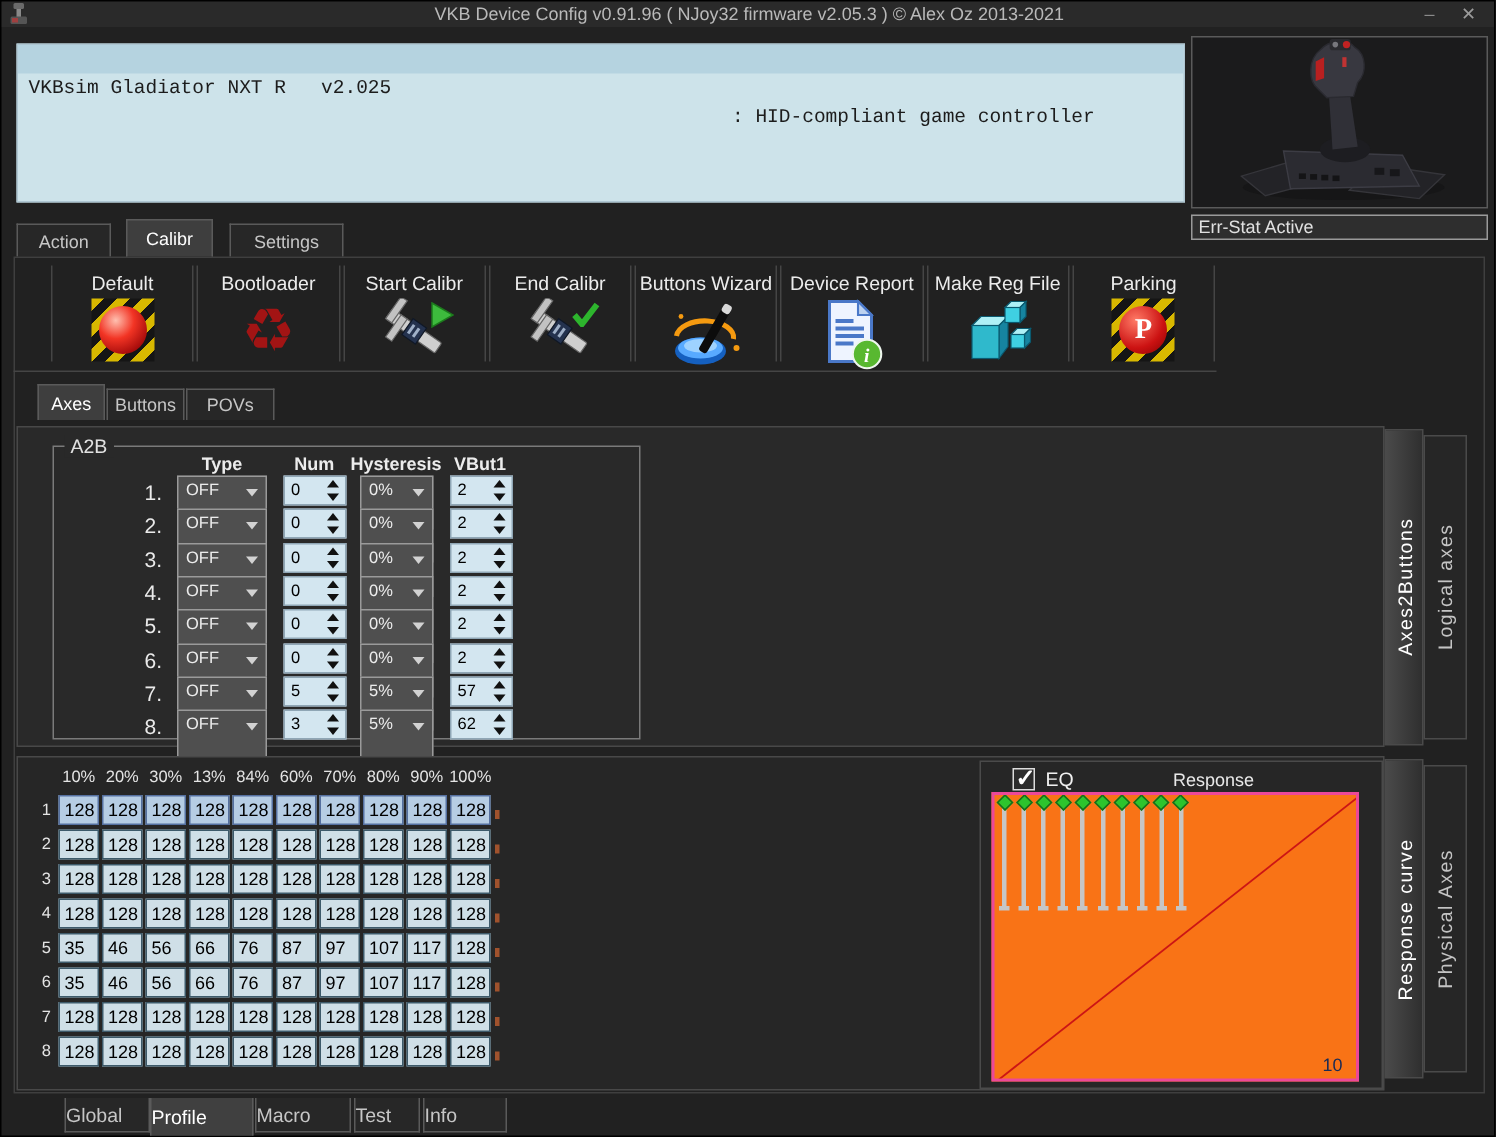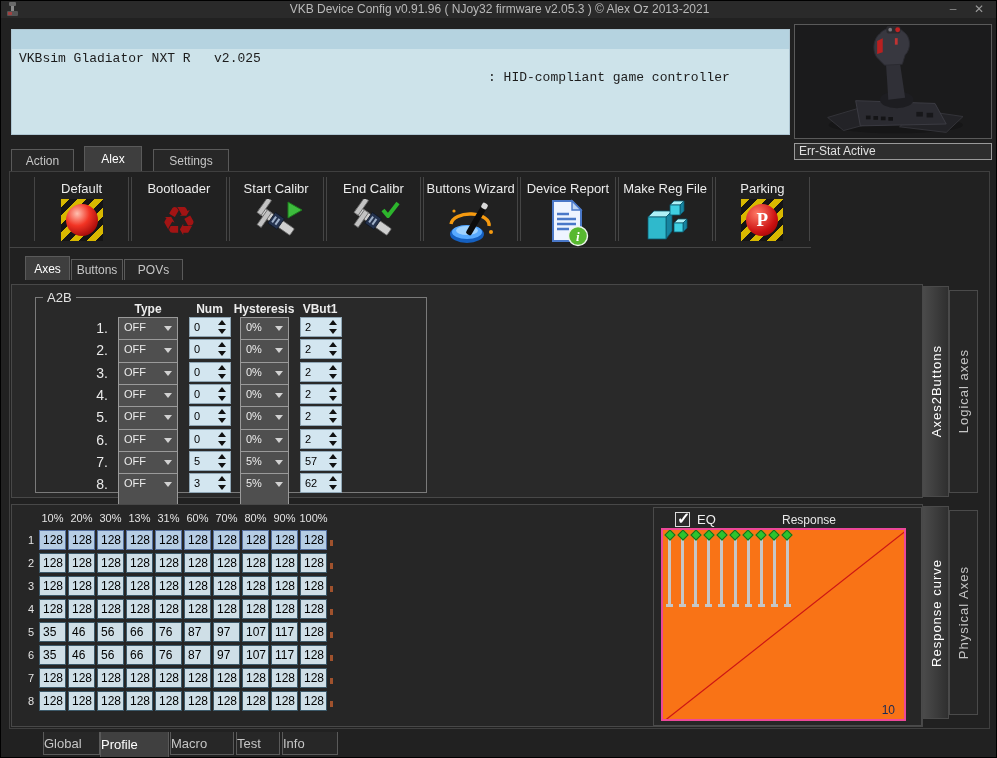--- a/index.html
+++ b/index.html
@@ -164,21 +164,21 @@
       <rect x="97" y="13" width="3" height="7" fill="#c03333"></rect>
     </svg>
   </div>
 
   <div class="errstat">Err-Stat Active</div>
 
   <div class="tab tab-action">
       <span>Action</span>
     </div>
   <div class="tab tab-tools active">
-      <span>Alex</span>
+      <span>Calibr</span>
     </div>
   <div class="tab tab-settings">
       <span>Settings</span>
     </div>
 
   <div class="frame"></div>
 
   <div class="toolbar">
 
     <div class="tool">
@@ -508,21 +508,21 @@
   <div class="vtab vt1b">
       <span>Logical axes</span>
     </div>
 
   <div class="panel-bot">
     <div id="grid-host">
         <div class="gcol" style="left: 23px; top: 7px; width: 35px;">10%</div>
         <div class="gcol" style="left: 52px; top: 7px; width: 35px;">20%</div>
         <div class="gcol" style="left: 81px; top: 7px; width: 35px;">30%</div>
         <div class="gcol" style="left: 110px; top: 7px; width: 35px;">13%</div>
-        <div class="gcol" style="left: 139px; top: 7px; width: 35px;">31%</div>
+        <div class="gcol" style="left: 139px; top: 7px; width: 35px;">84%</div>
         <div class="gcol" style="left: 168px; top: 7px; width: 35px;">60%</div>
         <div class="gcol" style="left: 197px; top: 7px; width: 35px;">70%</div>
         <div class="gcol" style="left: 226px; top: 7px; width: 35px;">80%</div>
         <div class="gcol" style="left: 255px; top: 7px; width: 35px;">90%</div>
         <div class="gcol" style="left: 284px; top: 7px; width: 35px;">100%</div>
         <div class="grow-label" style="left: 4px; top: 29px; width: 18px;">1</div>
         <div class="gcell hl" style="left: 27px; top: 25px; width: 27px;">128</div>
         <div class="gcell hl" style="left: 56px; top: 25px; width: 27px;">128</div>
         <div class="gcell hl" style="left: 85px; top: 25px; width: 27px;">128</div>
         <div class="gcell hl" style="left: 114px; top: 25px; width: 27px;">128</div>

